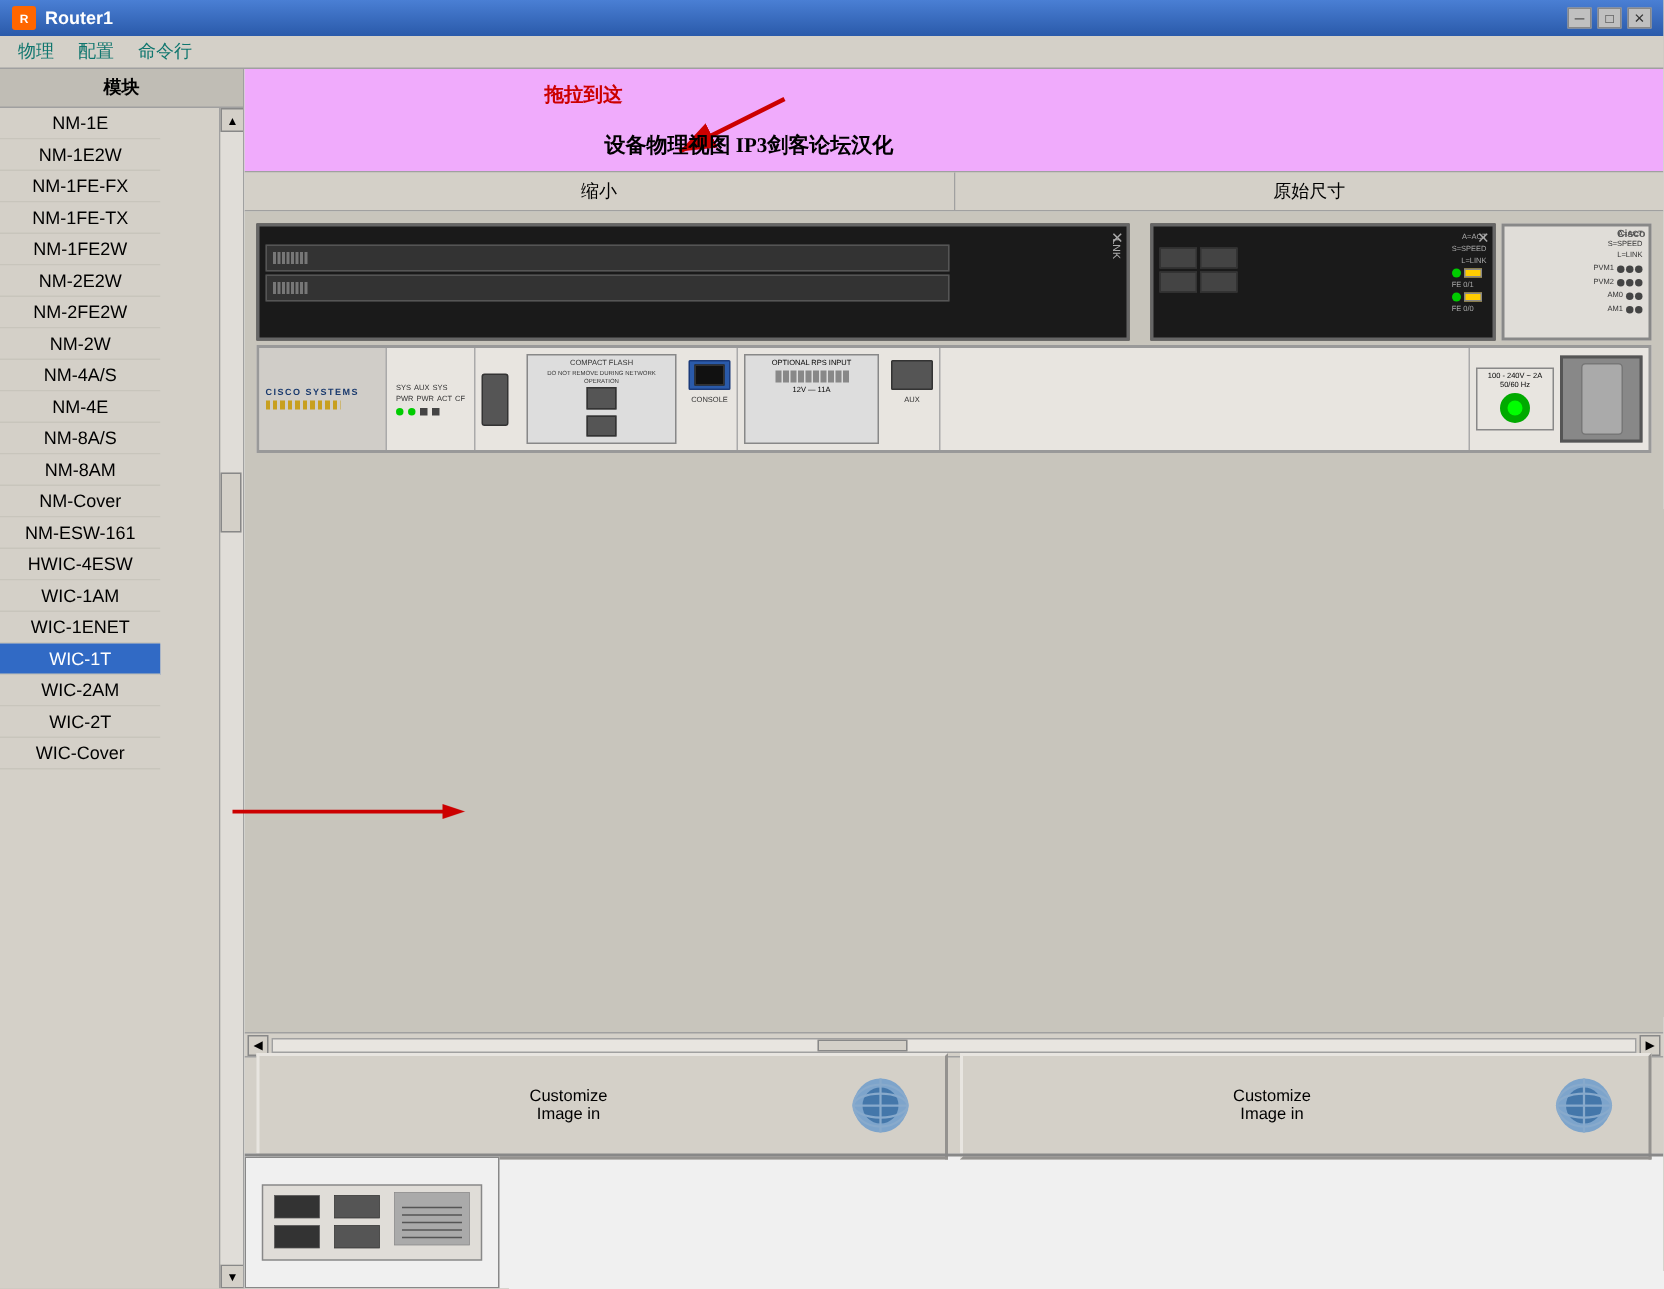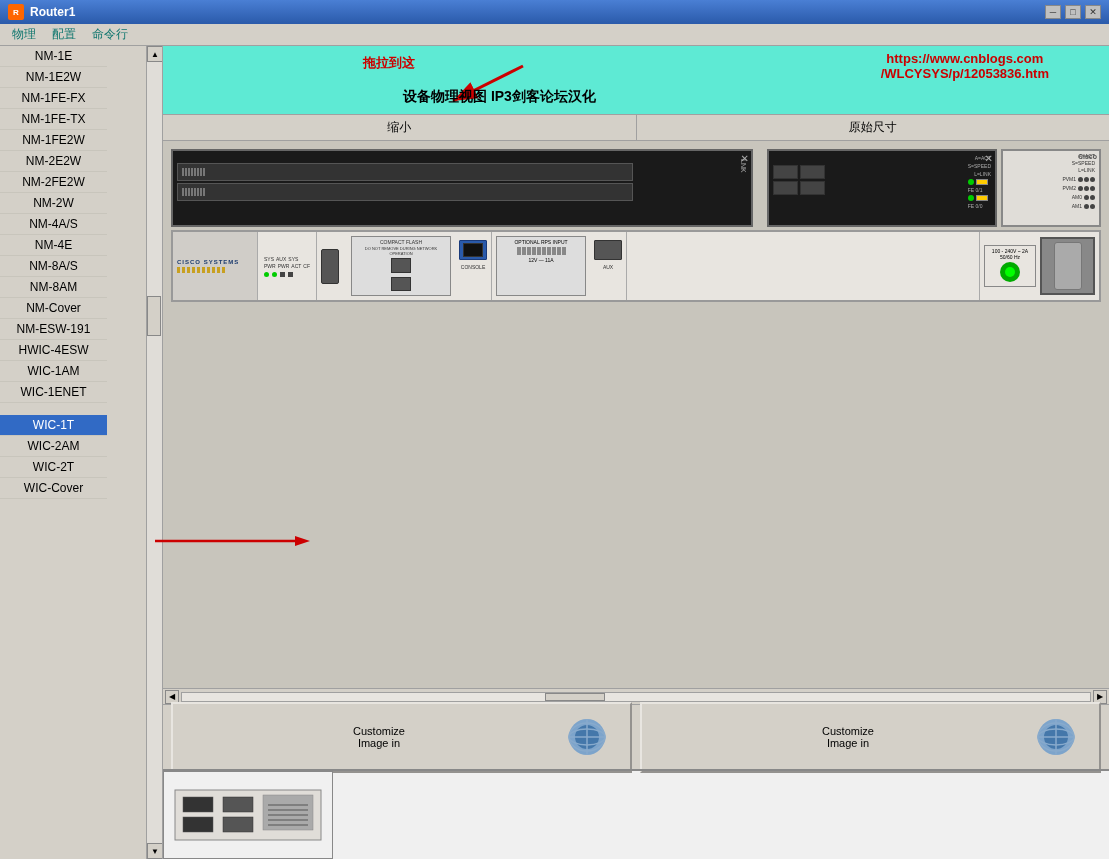--- a/index.html
+++ b/index.html
@@ -57,21 +57,21 @@
       overflow-x: hidden;
     }
     .sidebar-item {
       padding: 3px 8px;
       cursor: pointer;
       font-size: 12px;
       border-bottom: 1px solid #c8c5bc;
       background: #d4d0c8;
       text-align: center;
     }
-    .sidebar-item.selected { background: #316ac5; color: white; margin-top: 12px; }
+    .sidebar-item.selected { background: #316ac5; color: white; }
 
     
     .content-area {
       flex: 1;
       display: flex;
       flex-direction: column;
       background: #f0f0f0;
       overflow: hidden;
       position: relative;
     }
@@ -272,73 +272,70 @@
 
 <div class="menu-bar">
   <div class="menu-item">物理</div>
   <div class="menu-item">配置</div>
   <div class="menu-item">命令行</div>
 </div>
 
 <div class="main-container">
 
   <div class="sidebar">
+    <div class="sidebar-header">模块</div>
     <div class="sidebar-wrapper">
       <div class="sidebar-list" id="sidebar-list">
           <div class="sidebar-item">NM-1E</div>
           <div class="sidebar-item">NM-1E2W</div>
           <div class="sidebar-item">NM-1FE-FX</div>
           <div class="sidebar-item">NM-1FE-TX</div>
           <div class="sidebar-item">NM-1FE2W</div>
           <div class="sidebar-item">NM-2E2W</div>
           <div class="sidebar-item">NM-2FE2W</div>
           <div class="sidebar-item">NM-2W</div>
           <div class="sidebar-item">NM-4A/S</div>
           <div class="sidebar-item">NM-4E</div>
           <div class="sidebar-item">NM-8A/S</div>
           <div class="sidebar-item">NM-8AM</div>
           <div class="sidebar-item">NM-Cover</div>
-          <div class="sidebar-item">NM-ESW-191</div>
+          <div class="sidebar-item">NM-ESW-161</div>
           <div class="sidebar-item">HWIC-4ESW</div>
           <div class="sidebar-item">WIC-1AM</div>
           <div class="sidebar-item">WIC-1ENET</div>
           <div class="sidebar-item selected">WIC-1T</div>
           <div class="sidebar-item">WIC-2AM</div>
           <div class="sidebar-item">WIC-2T</div>
           <div class="sidebar-item">WIC-Cover</div>
         </div>
       <div class="sidebar-scroll-track">
         <div class="scroll-btn-top">▲</div>
         <div class="scroll-v-track">
           <div class="scroll-v-thumb"></div>
         </div>
         <div class="scroll-btn-bot">▼</div>
       </div>
     </div>
   </div>
 
   <div class="content-area">
 
-    <div class="annotation-area" style="position:relative; height:68px; background:#5eead4;">
+    <div class="annotation-area" style="position:relative; height:68px; background:#f0abfc;font-family:Liberation Serif, serif;">
 
       <div style="position:absolute; top:8px; left:200px; color:#cc0000; font-size:13px; font-weight:bold;">拖拉到这</div>
 
       <svg style="position:absolute; top:0; left:280px; width:200px; height:65px;">
         <line x1="80" y1="20" x2="10" y2="55" stroke="#cc0000" stroke-width="3" marker-end="url(#arrowhead)"></line>
         <defs>
           <marker id="arrowhead" markerWidth="8" markerHeight="6" refX="8" refY="3" orient="auto">
             <polygon points="0 0, 8 3, 0 6" fill="#cc0000"></polygon>
           </marker>
         </defs>
       </svg>
 
-      <div style="position:absolute; top:5px; right:60px; color:#cc0000; font-size:13px; font-weight:bold; text-align:center;">
-        <div>https://www.cnblogs.com</div>
-        <div>/WLCYSYS/p/12053836.htm</div>
-      </div>
 
       <div style="position:absolute; bottom:8px; left:240px; font-size:14px; font-weight:bold; color:#000;">设备物理视图  IP3剑客论坛汉化</div>
     </div>
 
     <div class="view-buttons">
       <div class="view-btn">缩小</div>
       <div class="view-btn">原始尺寸</div>
     </div>
 
     <div class="router-view">

